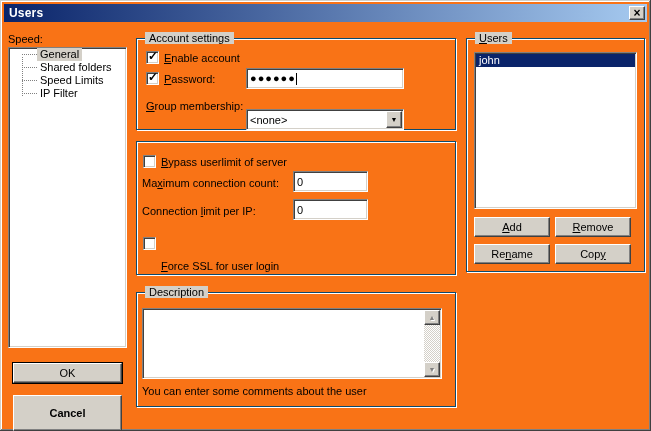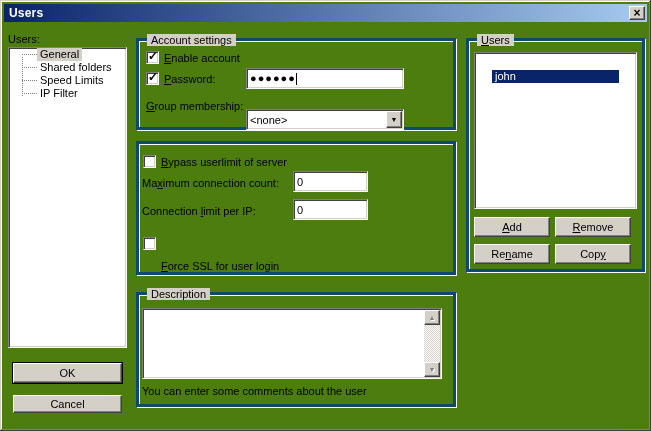--- a/index.html
+++ b/index.html
@@ -1,20 +1,20 @@
 <!DOCTYPE html>
 <html><head>
 <meta charset="utf-8">
 <style>
   * { box-sizing: border-box; margin: 0; padding: 0; }
   html, body { width: 651px; height: 431px; }
   body { font-family: "Liberation Sans", sans-serif; font-size: 11px; color: #000; }
 
   .dialog {
-    position: relative; width: 651px; height: 431px; background: #4d7c0f;
+    position: relative; width: 651px; height: 431px; background: #f97316;
     box-shadow: inset -1px -1px 0 #404040, inset 1px 1px 0 #d4d0c8,
                 inset -2px -2px 0 #808080, inset 2px 2px 0 #ffffff;
     overflow: hidden;
   }
 
   
   .titlebar {
     position: absolute; left: 4px; top: 4px; width: 643px; height: 18px;
     background: linear-gradient(to right, #0a246a, #a6caf0);
     display: flex; align-items: center; padding-left: 5px;
@@ -35,21 +35,21 @@
   }
   .btn {
     position: absolute; background: #d4d0c8;
     border: 1px solid; border-color: #fff #404040 #404040 #fff;
     box-shadow: inset -1px -1px 0 #808080, inset 1px 1px 0 #d4d0c8;
     display: flex; align-items: center; justify-content: center;
     font-size: 11px; cursor: default; user-select: none;
   }
   .btn.default { box-shadow: 0 0 0 1px #000, inset -1px -1px 0 #808080, inset 1px 1px 0 #d4d0c8; }
   .group {
-    position: absolute; border: 3px solid #0c4a6e;
+    position: absolute; border: 1px solid #0c4a6e;
     box-shadow: inset 1px 1px 0 #fff, 1px 1px 0 #fff;
   }
   .group-title {
     position: absolute; top: -7px; left: 8px; background: #d4d0c8; padding: 0 4px;
     font-size: 11px; white-space: nowrap;
   }
   .lbl { position: absolute; white-space: nowrap; font-size: 11px; }
 
   
   .checkbox {
@@ -88,21 +88,21 @@
   .tree-vline {
     position: absolute; left: 13px; top: 9px; width: 1px; height: 40px;
     background: repeating-linear-gradient(to bottom, #808080 0 1px, transparent 1px 2px);
   }
   .tree-hline {
     position: absolute; left: 13px; width: 15px; height: 1px; top: 6px;
     background: repeating-linear-gradient(to right, #808080 0 1px, transparent 1px 2px);
   }
 
   .listbox { position: absolute; }
-  .list-item { height: 13px; line-height: 13px; padding-left: 3px; margin: 17px; }
+  .list-item { height: 13px; line-height: 13px; padding-left: 3px; margin: 1px; }
   .list-item.sel { background: #0a246a; color: #fff; }
 
   
   .vscroll {
     position: absolute; top: 1px; right: 1px; bottom: 1px; width: 16px;
     background: repeating-conic-gradient(#ffffff 0% 25%, #d4d0c8 0% 50%) 0 0 / 2px 2px;
     display: flex; flex-direction: column; justify-content: space-between;
   }
   .scroll-btn {
     height: 15px; background: #d4d0c8;
@@ -119,21 +119,21 @@
 
 <div class="dialog">
 
   <div class="titlebar">
     <span class="title-text">Users</span>
     <div class="close-btn">
       <span class="close-glyph">×</span>
     </div>
   </div>
 
-  <span class="lbl" style="left:8px; top:33px;">Users:</span>
+  <span class="lbl" style="left:8px; top:33px;">Speed:</span>
   <div class="tree sunken">
     <div class="tree-vline"></div>
     <div class="tree-row">
       <div class="tree-hline"></div>
       <span class="tree-label sel">General</span>
     </div>
     <div class="tree-row">
       <div class="tree-hline"></div>
       <span class="tree-label">Shared folders</span>
     </div>
@@ -219,17 +219,17 @@
   <div class="btn" style="left:474px; top:244px; width:76px; height:20px;">
     <span>Re<u>n</u>ame</span>
   </div>
   <div class="btn" style="left:555px; top:244px; width:76px; height:20px;">
     <span>Cop<u>y</u></span>
   </div>
 
   <div class="btn default" style="left:13px; top:363px; width:109px; height:20px;">
     <span>OK</span>
   </div>
-  <div class="btn" style="left:13px; top:395px; width:109px; height:18px;">
+  <div class="btn" style="left:13px; top:395px; width:109px; height:36px;font-weight:bold;">
     <span>Cancel</span>
   </div>
 
 </div>
 
 </body></html>

